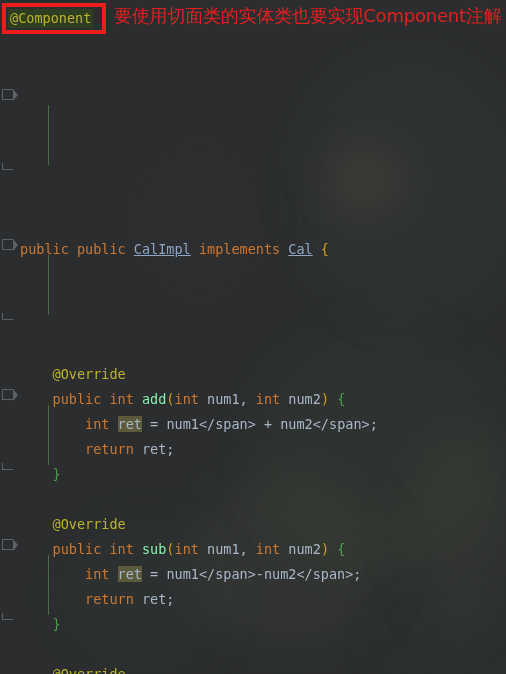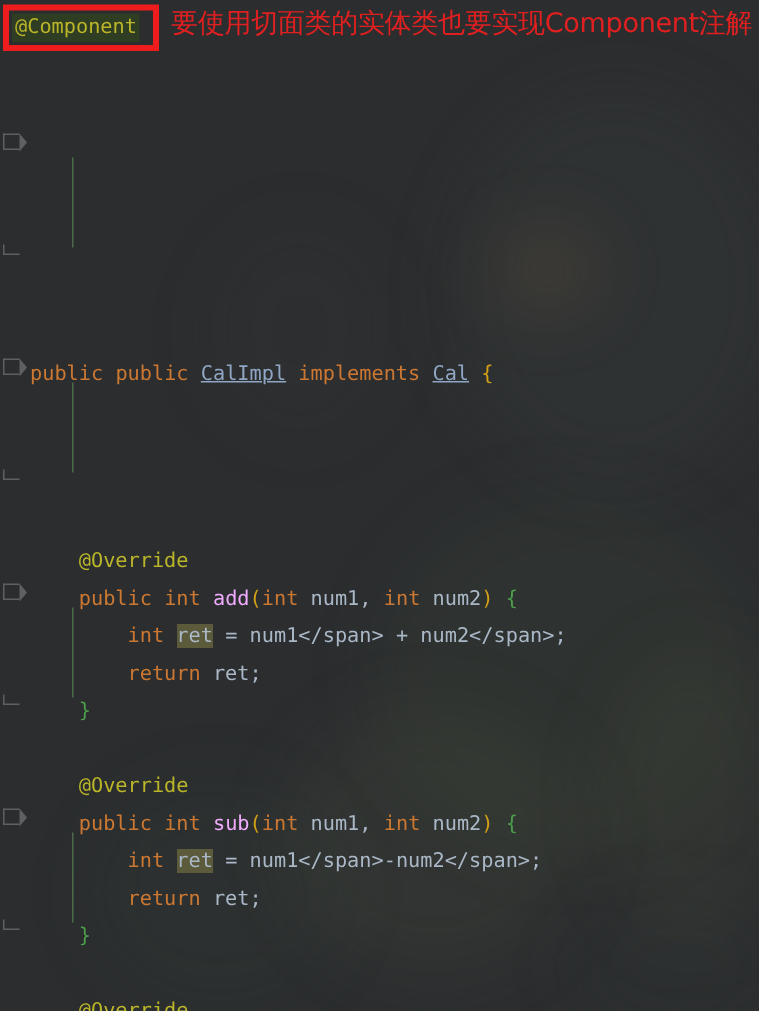--- a/index.html
+++ b/index.html
@@ -56,21 +56,21 @@
   
   .iguide{
     position:absolute;width:1px;
     background:#4b6b4b;
     left:48px;
   }
 
   
   .kw   {color:#cc7832;text-align:center;}
   .anno {color:#bbb529;margin-top:48px;}
-  .meth {color:#f0abfc;}
+  .meth {color:#86efac;}
   .ident{color:#a9b7c6;text-align:right;}
   .punc {color:#a9b7c6;}
   .paren{color:#d4a017;}
   .brace-green{color:#4d9e4d;}
   .brace-gold {color:#d4a017;}
   .op   {color:#a9b7c6;}
   .cls  {color:#8fa6c4;text-decoration:underline;}
   .hl   {background:#5b5a3a;color:#a9b7c6;}
 
   

